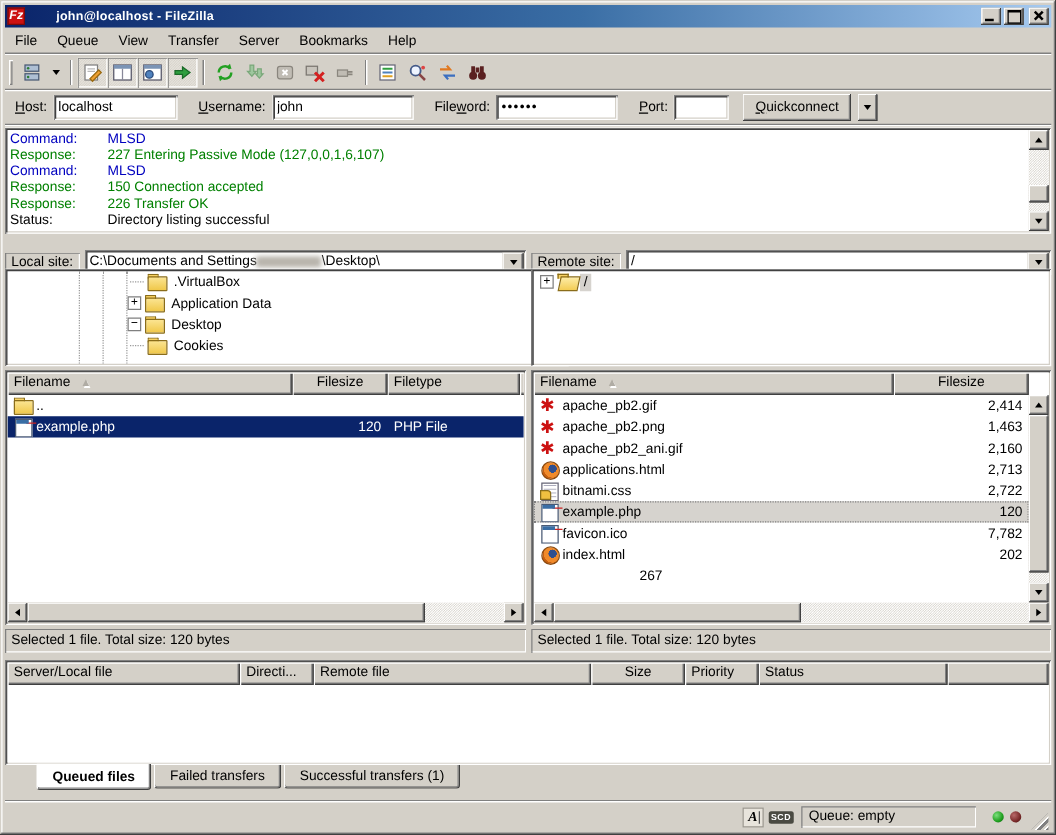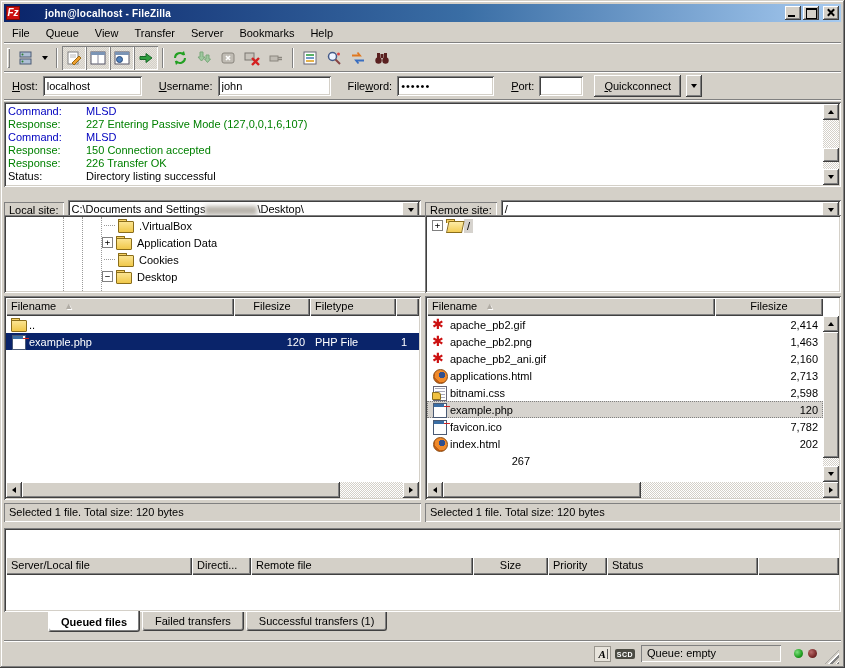--- a/index.html
+++ b/index.html
@@ -141,42 +141,42 @@
     padding:2px 5px 0 5px; white-space:nowrap; overflow:hidden; display:flex; }
   .col-hdr.num { justify-content:center; }
   .sort-arrow { margin-left:8px; color:#b0aca4; font-size:9px; line-height:13px; text-shadow:1px 1px 0 #fff; }
   .rows { position:relative; }
   .frow { display:flex; height:17px; align-items:center; }
   .fcell { padding:0 5px; white-space:nowrap; overflow:hidden; display:flex; align-items:center; height:17px; }
   .fcell.num { justify-content:flex-end; }
   .frow.sel-active { background:#0a246a; color:#fff; }
   .frow.sel-inactive { background:#d6d3ce; outline:1px dotted #808080; outline-offset:-1px; }
   
-  .lc-name { width:228px; flex:none; } .lc-size { width:76px; flex:none; } .lc-type { width:86px; flex:none; } .lc-mod { flex:1; }
+  .lc-name { width:228px; flex:none; } .lc-size { width:76px; flex:none; } .lc-type { width:106px; flex:none; } .lc-mod { flex:1; }
   
   .rc-name { width:288px; flex:none; } .rc-size { width:108px; flex:none; }
   .rmt-rows { margin-right:16px; }
   .rmt-vsb { position:absolute; right:0; top:18px; bottom:16px; width:16px; display:flex; flex-direction:column; }
   .hsb { position:absolute; left:0; right:0; bottom:0; height:16px; display:flex; }
   .hsb .sb-track { position:relative; }
   .hsb-thumb { height:16px; background:#d4d0c8;
     box-shadow: inset -1px -1px 0 #404040, inset 1px 1px 0 #ffffff, inset -2px -2px 0 #808080, inset 2px 2px 0 #d4d0c8; }
 
   
   .selstat { position:absolute; top:503px; height:19px; padding:3px 5px 0 5px; }
   .selstat.lcl { left:4px; width:417px; }
   .selstat.rmt { left:425px; width:416px; }
 
   
   .queue { position:absolute; left:4px; right:4px; top:528px; height:84px; }
-  .queue-inner { position:absolute; left:2px; right:2px; top:2px; bottom:2px; background:#fff; overflow:hidden;margin-top:27px; }
+  .queue-inner { position:absolute; left:2px; right:2px; top:2px; bottom:2px; background:#fff; overflow:hidden; }
   .q-name { width:186px; flex:none; } .q-dir { width:59px; flex:none; } .q-rfile { width:222px; flex:none; }
   .q-size { width:75px; flex:none; } .q-prio { width:59px; flex:none; } .q-status { width:151px; flex:none; } .q-rest { flex:1; }
 
-  .tabs { position:absolute; left:24px; top:612px; height:22px; display:flex; align-items:flex-start; gap:2px;padding-left:24px; }
+  .tabs { position:absolute; left:5px; top:612px; height:22px; display:flex; align-items:flex-start; gap:2px;padding-left:24px; }
   .tab { height:19px; padding:3px 12px 0 12px; background:#d4d0c8;
     border-left:1px solid #ffffff; border-right:1px solid #404040; border-bottom:1px solid #404040;
     border-radius:0 0 3px 3px; box-shadow: inset -1px 0 0 #808080, inset 0 -1px 0 #808080; margin-top:0; }
   .tab.active { background:#ffffff; font-weight:bold; height:21px; margin-top:-1px; padding-top:5px; z-index:2; }
 
   
   .sbar-line { position:absolute; left:4px; right:4px; top:640px; }
   .statusbar { position:absolute; left:4px; right:4px; top:643px; height:21px; display:flex; align-items:center; padding:0 2px; }
   .sb-spacer { flex:1; }
   .type-ind { width:17px; height:16px; border:1px solid #9a968e; background:#e8e4dc; text-align:center;
@@ -414,30 +414,30 @@
           <span class="ficon icon-folder"></span>
           <span class="tree-label">.VirtualBox</span>
         </div>
       <div class="tree-row">
           <span class="indent" style="width:96px"></span>
           <span class="expander plus"></span>
           <span class="ficon icon-folder"></span>
           <span class="tree-label">Application Data</span>
         </div>
       <div class="tree-row">
+          <span class="indent" style="width:96px"></span>
+          <span class="expander minus"></span>
+          <span class="ficon icon-folder"></span>
+          <span class="tree-label">Desktop</span>
+        </div>
+      <div class="tree-row">
           <span class="indent"></span>
           <span class="stub"></span>
           <span class="ficon icon-folder"></span>
           <span class="tree-label">Cookies</span>
-        </div>
-      <div class="tree-row">
-          <span class="indent" style="width:96px"></span>
-          <span class="expander minus"></span>
-          <span class="ficon icon-folder"></span>
-          <span class="tree-label">Desktop</span>
         </div>
     </div>
     <div class="vsb">
       <div class="sb-btn bevel-out">
           <span class="tri-up-s"></span>
         </div>
       <div class="sb-track checker">
           <div class="sb-thumb" style="top:55%"></div>
         </div>
       <div class="sb-btn bevel-out">
@@ -543,21 +543,21 @@
               <span class="ficon icon-firefox"></span>
               <span>applications.html</span>
             </div>
             <div class="fcell rc-size num">2,713</div>
           </div>
         <div class="frow">
             <div class="fcell rc-name">
               <span class="ficon icon-css"></span>
               <span>bitnami.css</span>
             </div>
-            <div class="fcell rc-size num">2,598</div>
+            <div class="fcell rc-size num">2,722</div>
           </div>
         <div class="frow sel-inactive">
             <div class="fcell rc-name">
               <span class="ficon icon-php"></span>
               <span>example.php</span>
             </div>
             <div class="fcell rc-size num">120</div>
           </div>
         <div class="frow">
             <div class="fcell rc-name">

